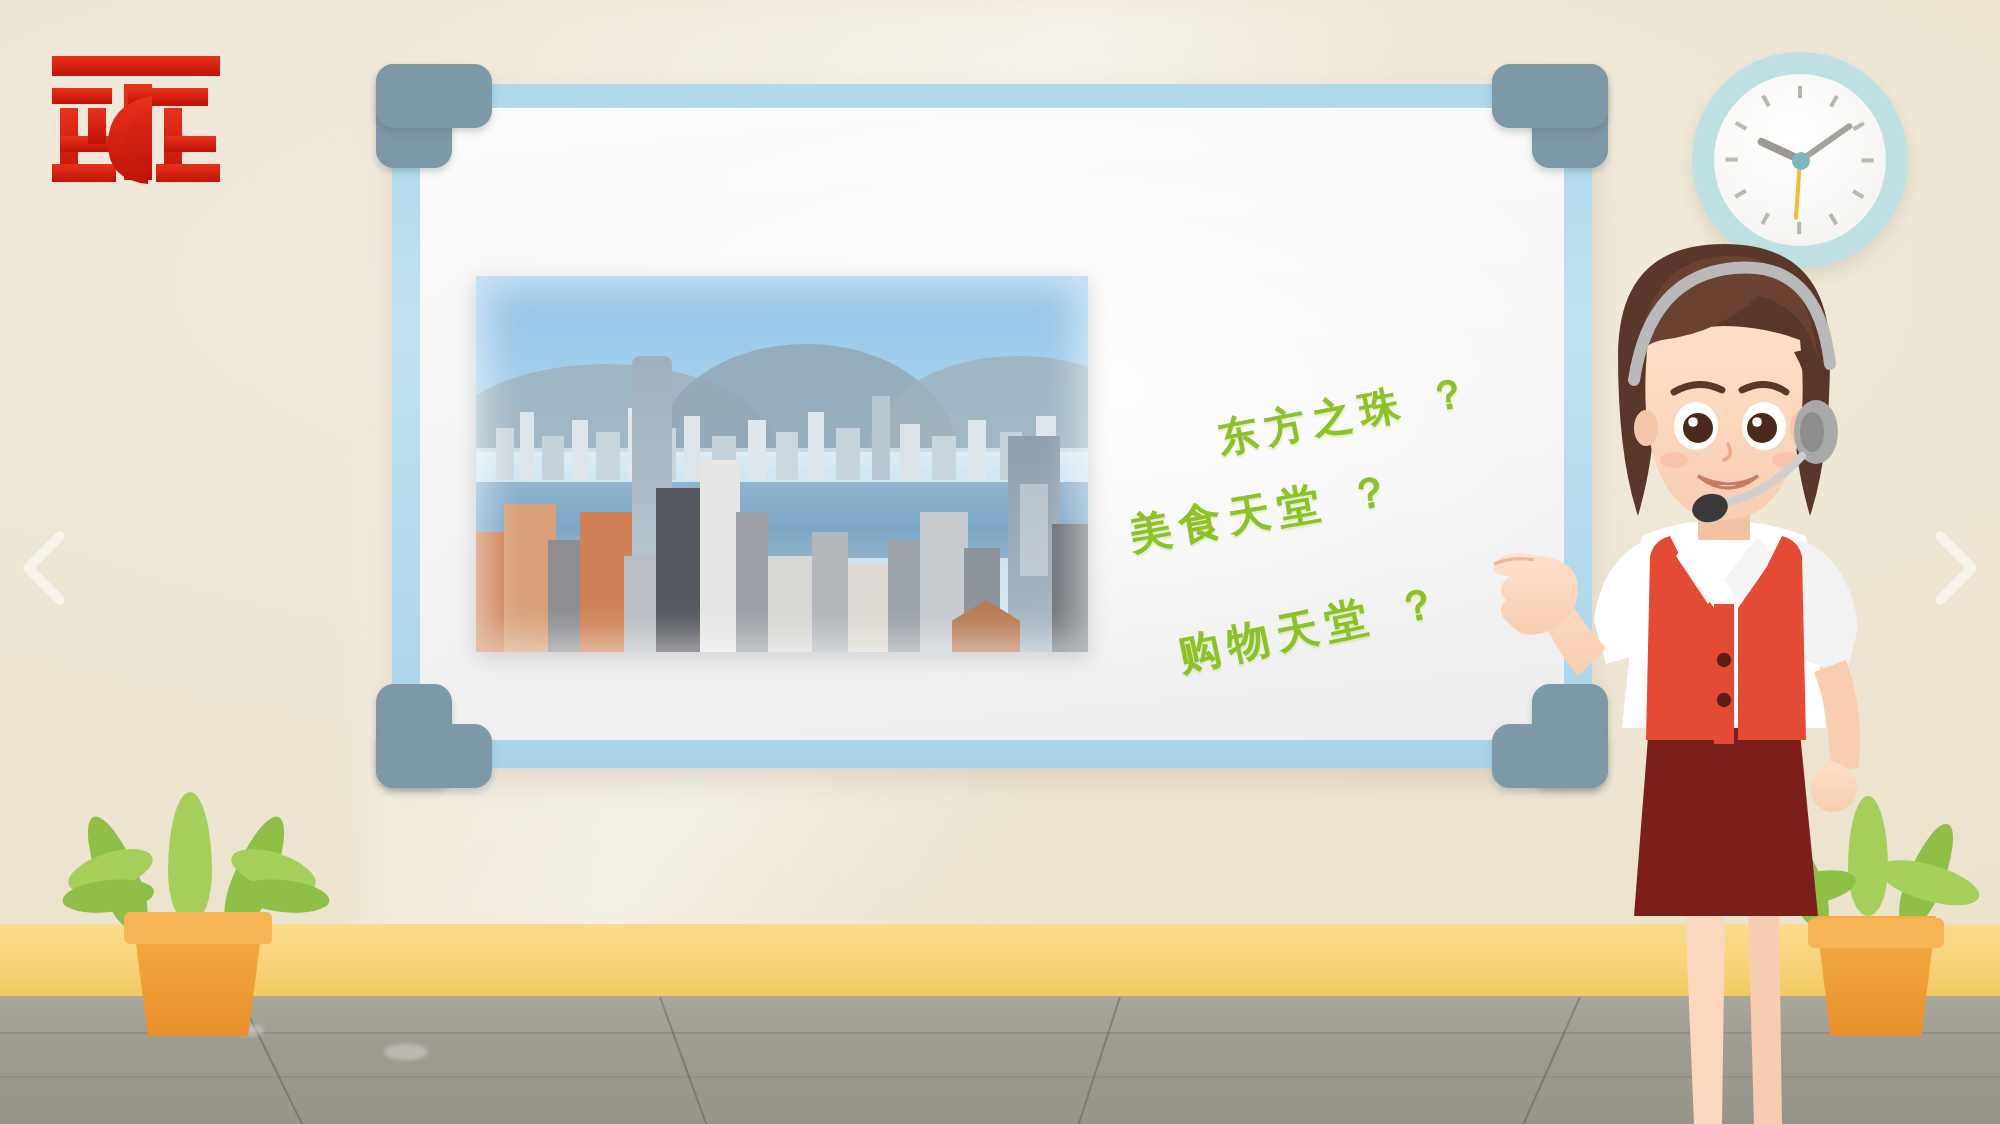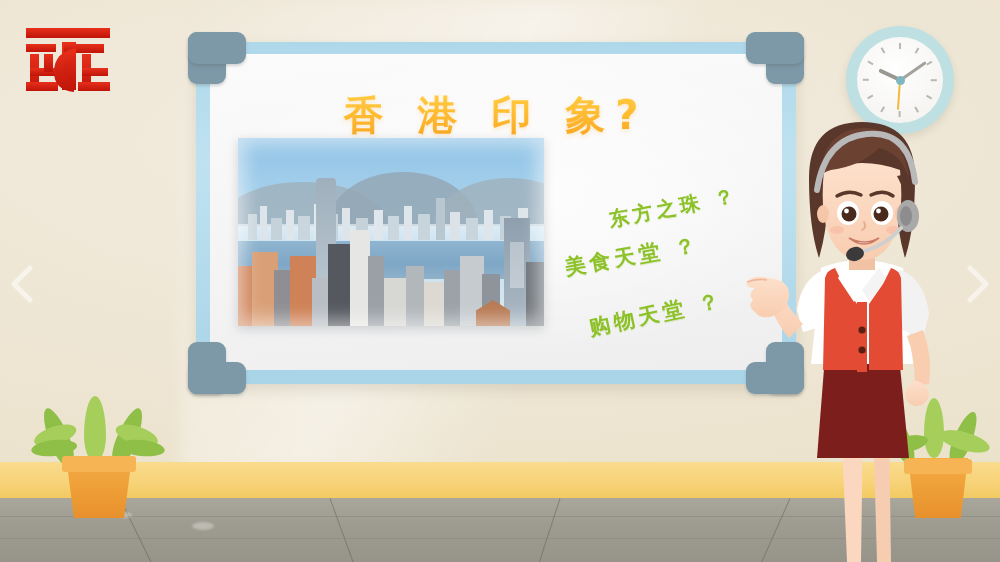--- a/index.html
+++ b/index.html
@@ -192,21 +192,20 @@
       </div>
     <div class="corner c-bl">
         <i class="a"></i>
         <i class="b"></i>
       </div>
     <div class="corner c-br">
         <i class="a"></i>
         <i class="b"></i>
       </div>
 
-    <div class="board-title">香 港 印 象?</div>
 
     <div class="photo">
       <div class="sky"></div>
       <div class="mtn" style="left:-20px;top:44px;width:170px;height:44px;"></div>
       <div class="mtn" style="left:90px;top:34px;width:150px;height:54px;background:#93a7b5;"></div>
       <div class="mtn" style="left:196px;top:40px;width:150px;height:48px;"></div>
       <div class="haze"></div>
       <div class="harbour"></div>
 
       <div class="bldg" style="left:10px;bottom:86px;width:9px;height:26px;background:#cdd8df;"></div>

